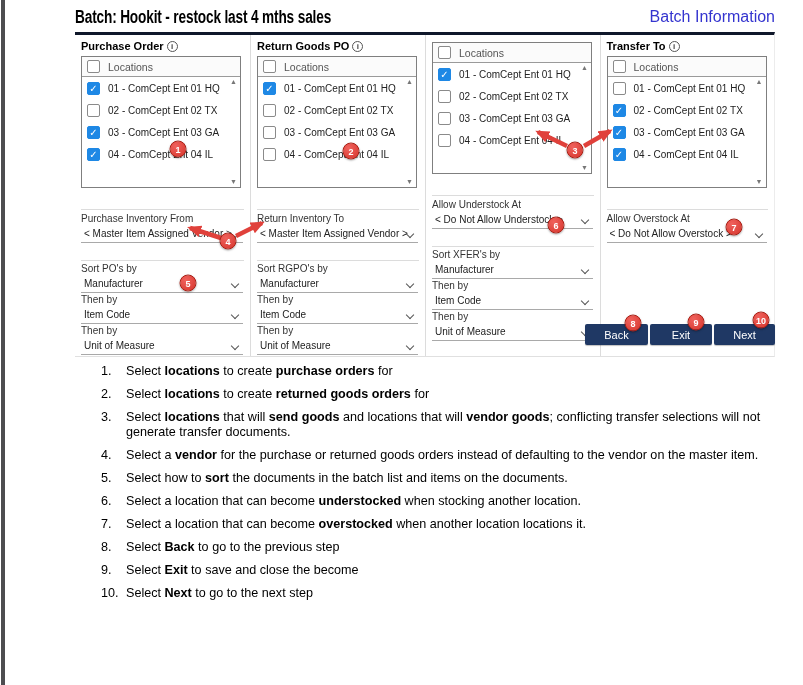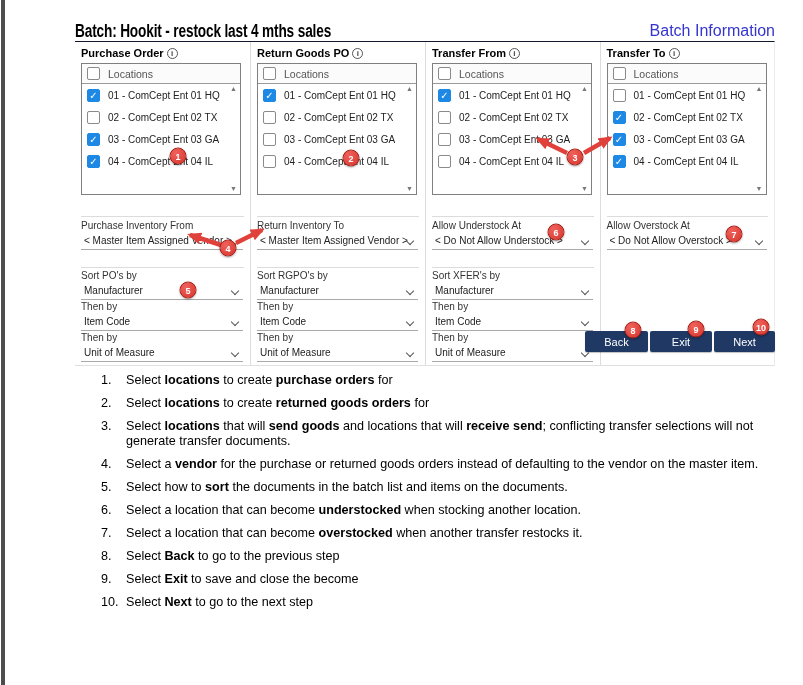--- a/index.html
+++ b/index.html
@@ -5,27 +5,27 @@
   * { box-sizing: border-box; margin: 0; padding: 0; }
   html,body { width:803px; height:685px; background:#fff; overflow:hidden;
     font-family:"Liberation Sans","DejaVu Sans",sans-serif; }
   .left-strip { position:absolute; left:0; top:0; width:6px; height:685px;
     background:linear-gradient(to right,#ffffff 0 1px,#4d4d50 1px 5px,#ffffff 5px); }
   .content { position:absolute; left:75px; top:0; width:703px; }
 
   .title-line { margin-top:14px; height:20px; white-space:nowrap; }
   .title-line .narrow { display:inline-block; transform:scaleX(.78); transform-origin:0 50%;
     font-size:17.5px; font-weight:bold; color:#000; letter-spacing:-.2px; }
-  .batch-row { position:relative; margin-top:21px; height:20px; }
+  .batch-row { position:relative; margin-top:7px; height:20px; }
   .batch-link { position:absolute; right:3px; bottom:1px; font-size:16px; color:#3434cf;
     text-decoration:none; cursor:pointer; }
 
   
-  .panel { position:relative; width:700px; height:325px;
-    border-top:1px solid #0f172a; border-bottom:1px solid #e0e0e0; border-right:1px solid #ececec;
+  .panel { position:relative; margin-top:5px; width:700px; height:325px;
+    border-top:3px solid #0f172a; border-bottom:1px solid #e0e0e0; border-right:1px solid #ececec;
     display:flex; font-size:10px; color:#222; }
   .col { width:175px; padding:5px 7px 0 6px; }
   .col + .col { border-left:1px solid #dcdcdc; }
   .col-label { height:14px; font-size:11px; font-weight:bold; color:#000; white-space:nowrap; }
   .info { display:inline-block; width:11px; height:11px; border:1px solid #555; border-radius:50%;
     font-size:8px; line-height:9px; text-align:center; font-weight:bold; color:#444;
     vertical-align:1px; margin-left:3px; cursor:pointer; }
 
   .listbox { margin-top:2px; width:160px; height:132px; border:1px solid #7f7f7f; background:#fff;
     display:flex; flex-direction:column; }
@@ -200,21 +200,20 @@
           </div>
           <div class="sec-label sort-label">Then by</div>
           <div class="select">
             <span>Unit of Measure</span>
             <span class="chev"></span>
           </div>
         </div>
     </div>
 
     <div class="col">
-      <div class="col-label"><span>Transfer From</span><span class="info">i</span></div>
       <div class="listbox">
         <div class="lb-header">
           <span class="cb"></span>
           <span class="lb-title">Locations</span>
         </div>
         <div class="lb-body">
           <div>
               <div class="lb-row">
                 <span class="cb checked">✓</span>
                 <span class="lb-text">01 - ComCept Ent 01 HQ</span>
@@ -336,37 +335,37 @@
       <div class="ins">
         <span class="num">1.</span>
         <span class="txt"><span>Select </span><b>locations</b><span> to create </span><b>purchase orders</b><span> for</span></span>
       </div>
       <div class="ins">
         <span class="num">2.</span>
         <span class="txt"><span>Select </span><b>locations</b><span> to create </span><b>returned goods orders</b><span> for</span></span>
       </div>
       <div class="ins">
         <span class="num">3.</span>
-        <span class="txt"><span>Select </span><b>locations</b><span> that will </span><b>send goods</b><span> and locations that will </span><b>receive send</b><span>; conflicting transfer selections will not generate transfer documents.</span></span>
+        <span class="txt"><span>Select </span><b>locations</b><span> that will </span><b>send goods</b><span> and locations that will </span><b>vendor goods</b><span>; conflicting transfer selections will not generate transfer documents.</span></span>
       </div>
       <div class="ins">
         <span class="num">4.</span>
         <span class="txt"><span>Select a </span><b>vendor</b><span> for the purchase or returned goods orders instead of defaulting to the vendor on the master item.</span></span>
       </div>
       <div class="ins">
         <span class="num">5.</span>
         <span class="txt"><span>Select how to </span><b>sort</b><span> the documents in the batch list and items on the documents.</span></span>
       </div>
       <div class="ins">
         <span class="num">6.</span>
         <span class="txt"><span>Select a location that can become </span><b>understocked</b><span> when stocking another location.</span></span>
       </div>
       <div class="ins">
         <span class="num">7.</span>
-        <span class="txt"><span>Select a location that can become </span><b>overstocked</b><span> when another transfer restocks it.</span></span>
+        <span class="txt"><span>Select a location that can become </span><b>overstocked</b><span> when another location locations it.</span></span>
       </div>
       <div class="ins">
         <span class="num">8.</span>
         <span class="txt"><span>Select </span><b>Back</b><span> to go to the previous step</span></span>
       </div>
       <div class="ins">
         <span class="num">9.</span>
         <span class="txt"><span>Select </span><b>Exit</b><span> to save and close the become</span></span>
       </div>
       <div class="ins">

